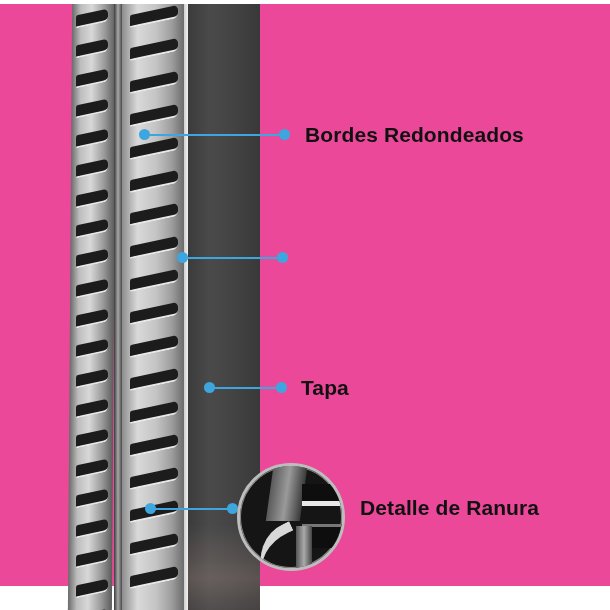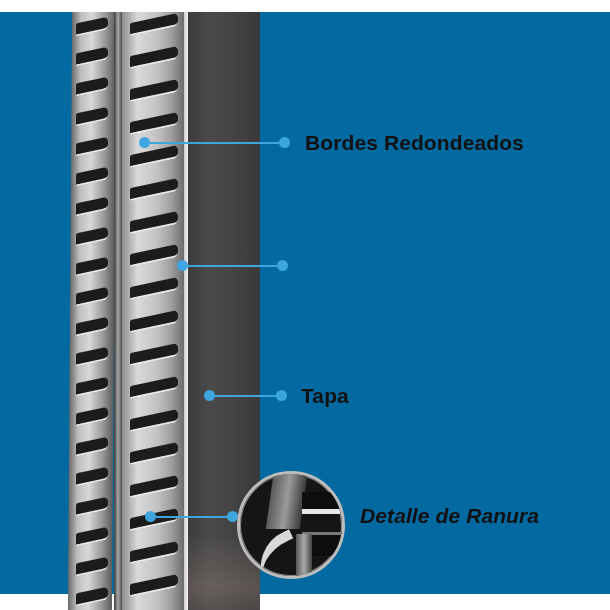--- a/index.html
+++ b/index.html
@@ -1,19 +1,19 @@
 <!DOCTYPE html>
 <html><head>
   <meta charset="utf-8">
   <style>
     * { margin: 0; padding: 0; box-sizing: border-box; }
     html, body { width: 610px; height: 610px; background: #ffffff; overflow: hidden; }
     body { position: relative; font-family: "Liberation Sans", "DejaVu Sans", sans-serif; }
 
-    .stage { position: absolute; left: 0; top: 12px; width: 610px; height: 582px; background: #0369a1; }
+    .stage { position: absolute; left: 0; top: 4px; width: 610px; height: 582px; background: #ec4899; }
 
     
     .product { position: absolute; left: 70px; top: 0; width: 190px; height: 610px; }
 
     .rail-left {
       position: absolute; left: 0; top: 0; width: 44px; height: 610px;
       background: linear-gradient(90deg, #6a6a6a 0%, #bdbdbd 20%, #d8d8d8 45%, #9a9a9a 75%, #5b5b5b 100%);
       transform: skewX(-0.4deg);
     }
     .rail-gap {
@@ -140,15 +140,15 @@
   <div class="dot" style="left:145px; top:499px;"></div>
   <div class="dot" style="left:227px; top:499px;"></div>
 
   <div class="magnifier">
     <div class="mag-bar1"></div>
     <div class="mag-slot1"></div>
     <div class="mag-slot2"></div>
     <div class="mag-curve"></div>
     <div class="mag-edge"></div>
   </div>
-  <div class="label" style="left:360px; top:492px;font-style:italic;">Detalle de Ranura</div>
+  <div class="label" style="left:360px; top:492px;">Detalle de Ranura</div>
 
 </div>
 
 </body></html>

